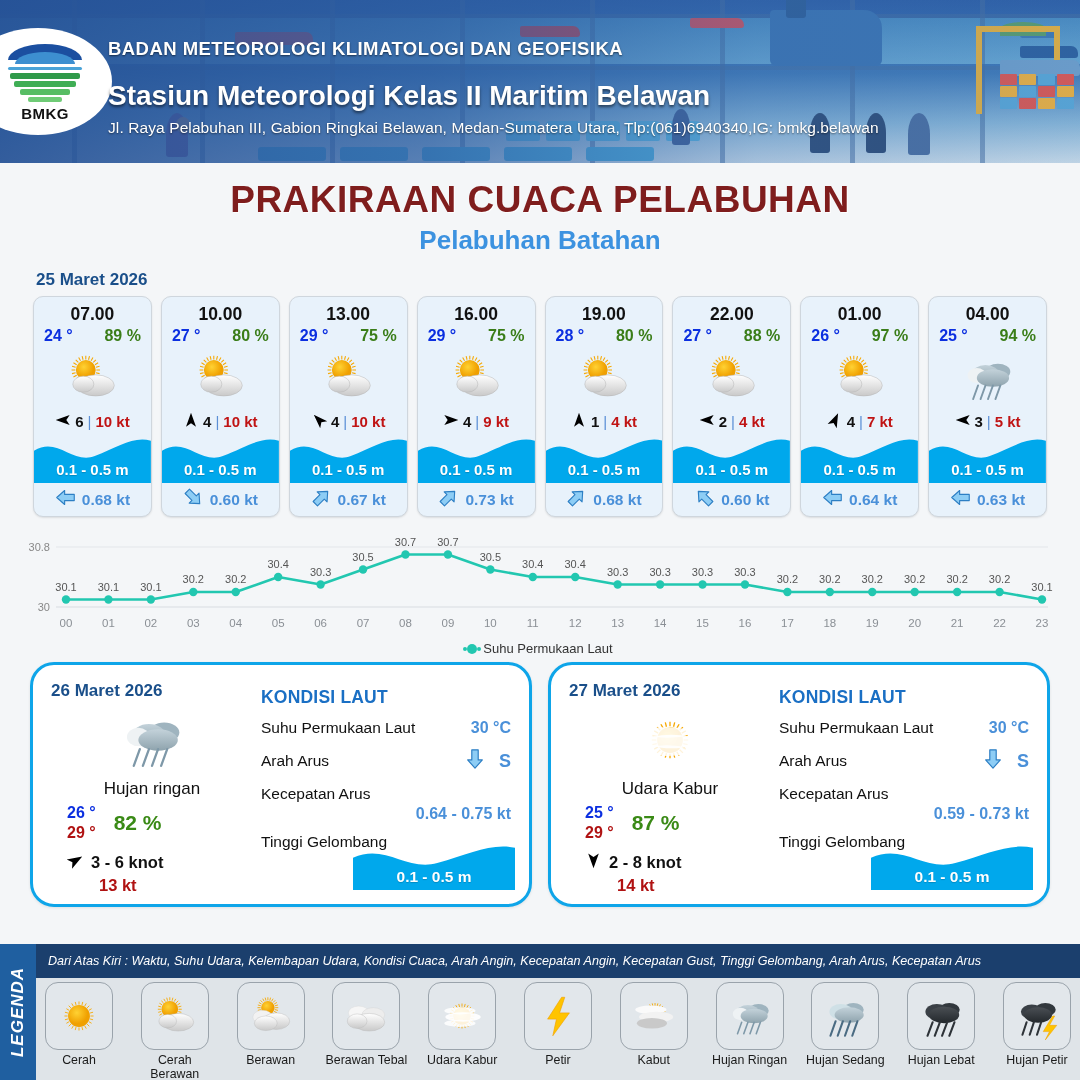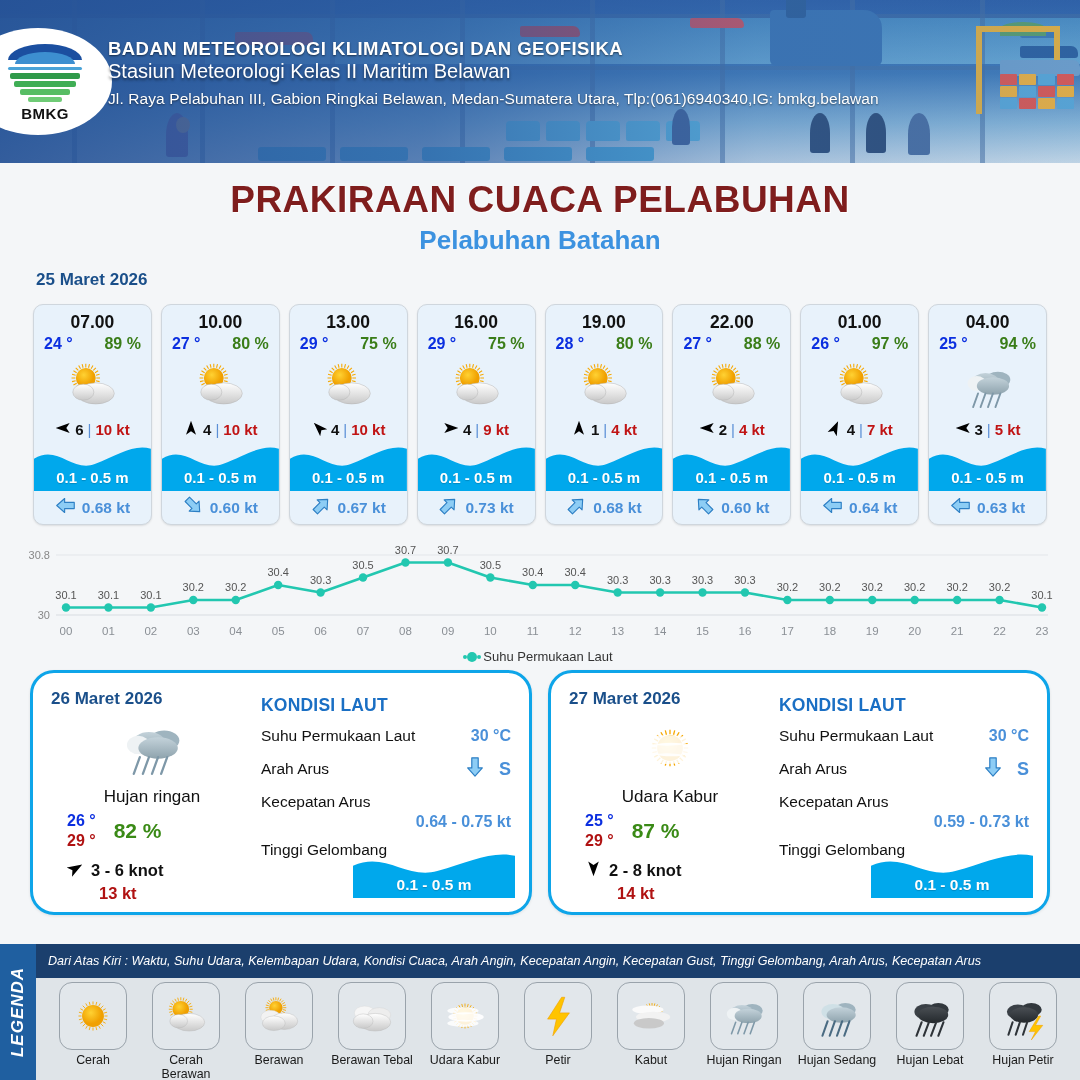--- a/index.html
+++ b/index.html
@@ -65,21 +65,21 @@
     font-size:15px; font-weight:bold; letter-spacing:.4px;
     color:#111; margin-left:14px; margin-top:1px;
   }
 
   .hdr-text { position:absolute; left:108px; top:38px; z-index:6; color:#fff; }
   .hdr-l1 {
     font-size:18.5px; font-weight:bold; letter-spacing:.45px;
     text-shadow:0 1px 2px rgba(0,0,0,.55);
   }
   .hdr-l2 {
-    font-size:20px; font-weight:normal; margin-top:0; letter-spacing:0px;
+    font-size:28px; font-weight:bold; margin-top:20px; letter-spacing:0px;
     text-shadow:0 2px 3px rgba(0,0,0,.55);
   }
   .hdr-l3 {
     font-size:15.5px; margin-top:7px; letter-spacing:.1px;
     text-shadow:0 1px 2px rgba(0,0,0,.55);
   }
 
   
   .title-wrap { text-align:center; margin-top:16px; }
   .t1 {
@@ -90,21 +90,21 @@
   .t2 { font-size:26px; font-weight:bold; color:#3c92e0; margin-top:4px; }
   .t3row {
     margin-top:11px; font-size:17px; color:#1b1b1b;
     display:flex; justify-content:center; gap:72px;
   }
   .t3row b { font-weight:bold; }
   .t3row span { font-weight:normal; }
 
   
   .daylabel {
-    margin:14px 0 14px 36px; font-size:17px; font-weight:bold; color:#1a4f8a;
+    margin:14px 0 6px 36px; font-size:17px; font-weight:bold; color:#1a4f8a;
   }
 
   
   .cards { display:flex; gap:9px; padding:0 33px; }
   .card {
     width:119px; background:#e8f2fb;
     border:1px solid #cfd6dd; border-radius:10px;
     overflow:hidden; position:relative;
     box-shadow:0 1px 2px rgba(0,0,0,.10);
   }
@@ -210,21 +210,21 @@
   .leg-strip {
     position:absolute; left:36px; top:0; right:0; height:34px;
     background:#1b3f6d; display:flex; align-items:center;
   }
   .leg-strip span {
     color:#fff; font-size:12.6px; font-style:italic; padding-left:12px;
     white-space:nowrap;
   }
   .leg-items {
     position:absolute; left:36px; top:38px; right:0; bottom:0;
-    display:flex; justify-content:space-between; padding:0 14px;
+    display:flex; justify-content:space-between; padding:0 0;
   }
   .leg-item { width:86px; text-align:center; }
   .leg-box {
     width:68px; height:68px; margin:0 auto;
     background:#e2e7eb; border:1px solid #9aa3ab; border-radius:13px;
     display:flex; align-items:center; justify-content:center;
   }
   .leg-name { font-size:12.4px; color:#1a1a1a; margin-top:3px; }
 </style>
 </head>

